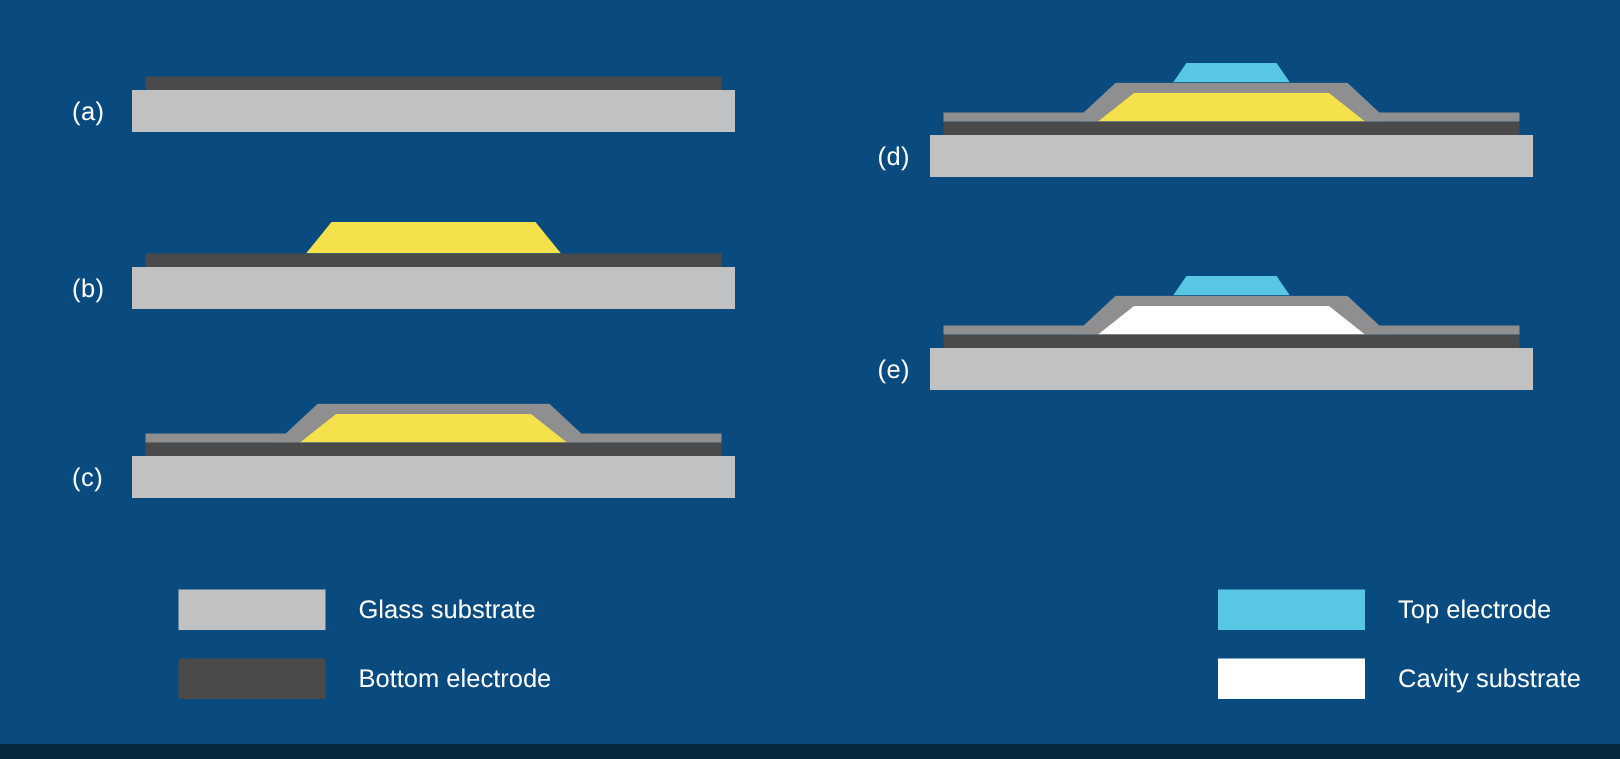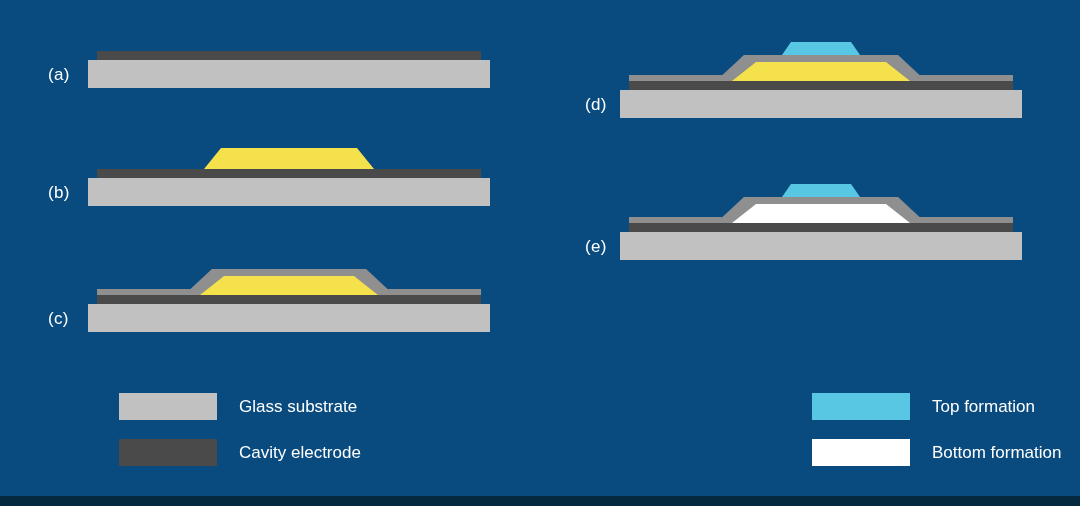--- a/index.html
+++ b/index.html
@@ -87,32 +87,32 @@
     <div class="layer top-el"></div>
   </div>
 
   <div class="legend-col" style="left:85px;top:393px">
     <div class="legend-item">
       <div class="swatch" style="background: rgb(193, 193, 193);"></div>
       <div class="legend-label">Glass substrate</div>
     </div>
     <div class="legend-item">
       <div class="swatch" style="background: rgb(74, 74, 74);"></div>
-      <div class="legend-label">Cavity electrode</div>
+      <div class="legend-label">Bottom electrode</div>
     </div>
   </div>
 
   <div class="legend-col" style="left:430px;top:393px">
   </div>
 
   <div class="legend-col" style="left:778px;top:393px">
     <div class="legend-item">
       <div class="swatch" style="background: rgb(87, 199, 227);"></div>
-      <div class="legend-label">Top formation</div>
+      <div class="legend-label">Top electrode</div>
     </div>
     <div class="legend-item">
       <div class="swatch" style="background: rgb(255, 255, 255);"></div>
-      <div class="legend-label">Bottom formation</div>
+      <div class="legend-label">Cavity substrate</div>
     </div>
   </div>
 
   <div class="footer-bar"></div>
 </div>
 
 </body></html>

